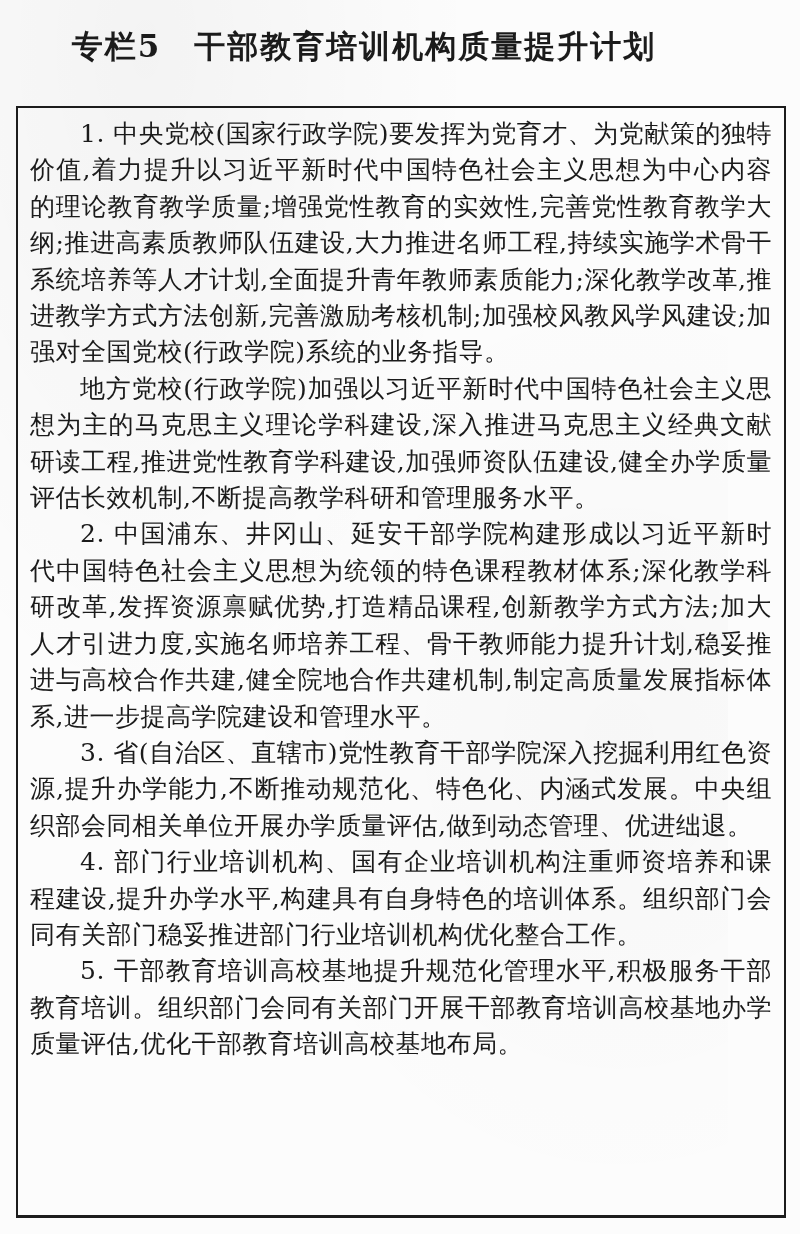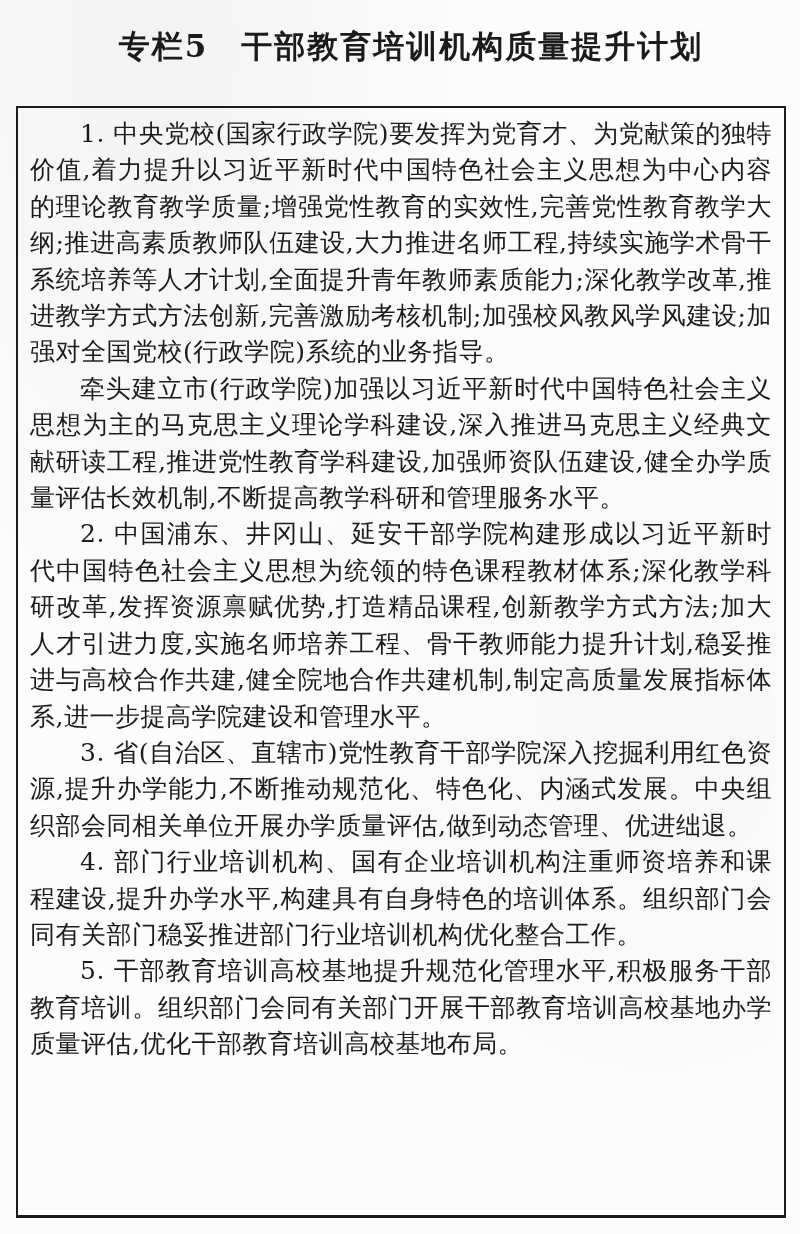--- a/index.html
+++ b/index.html
@@ -17,21 +17,20 @@
     overflow:hidden;
   }
   .page{
     position:relative;
     width:728px;
     height:1234px;
     background:
       radial-gradient(ellipse at 20% 4%, rgba(0,0,0,0.035), transparent 40%),
       radial-gradient(ellipse at 85% 60%, rgba(0,0,0,0.02), transparent 45%),
       var(--paper);
-    padding-left: 47px;
   }
   .doc-title{
     margin:0;
     padding-top:26px;
     text-align:center;
     font-size:31px;
     font-weight:bold;
     letter-spacing:2px;
     color:var(--ink);
   }
@@ -62,20 +61,20 @@
 </style>
 </head>
 <body>
 
 <div class="page">
   <h1 class="doc-title">专栏5　干部教育培训机构质量提升计划</h1>
 
   <div class="content-box">
     <div class="para-list">
         <p class="para">1. 中央党校(国家行政学院)要发挥为党育才、为党献策的独特价值,着力提升以习近平新时代中国特色社会主义思想为中心内容的理论教育教学质量;增强党性教育的实效性,完善党性教育教学大纲;推进高素质教师队伍建设,大力推进名师工程,持续实施学术骨干系统培养等人才计划,全面提升青年教师素质能力;深化教学改革,推进教学方式方法创新,完善激励考核机制;加强校风教风学风建设;加强对全国党校(行政学院)系统的业务指导。</p>
-        <p class="para">牵头建立市(行政学院)加强以习近平新时代中国特色社会主义思想为主的马克思主义理论学科建设,深入推进马克思主义经典文献研读工程,推进党性教育学科建设,加强师资队伍建设,健全办学质量评估长效机制,不断提高教学科研和管理服务水平。</p>
+        <p class="para">地方党校(行政学院)加强以习近平新时代中国特色社会主义思想为主的马克思主义理论学科建设,深入推进马克思主义经典文献研读工程,推进党性教育学科建设,加强师资队伍建设,健全办学质量评估长效机制,不断提高教学科研和管理服务水平。</p>
         <p class="para">2. 中国浦东、井冈山、延安干部学院构建形成以习近平新时代中国特色社会主义思想为统领的特色课程教材体系;深化教学科研改革,发挥资源禀赋优势,打造精品课程,创新教学方式方法;加大人才引进力度,实施名师培养工程、骨干教师能力提升计划,稳妥推进与高校合作共建,健全院地合作共建机制,制定高质量发展指标体系,进一步提高学院建设和管理水平。</p>
         <p class="para">3. 省(自治区、直辖市)党性教育干部学院深入挖掘利用红色资源,提升办学能力,不断推动规范化、特色化、内涵式发展。中央组织部会同相关单位开展办学质量评估,做到动态管理、优进绌退。</p>
         <p class="para">4. 部门行业培训机构、国有企业培训机构注重师资培养和课程建设,提升办学水平,构建具有自身特色的培训体系。组织部门会同有关部门稳妥推进部门行业培训机构优化整合工作。</p>
         <p class="para">5. 干部教育培训高校基地提升规范化管理水平,积极服务干部教育培训。组织部门会同有关部门开展干部教育培训高校基地办学质量评估,优化干部教育培训高校基地布局。</p>
       </div>
   </div>
 </div>
 
 </body></html>

